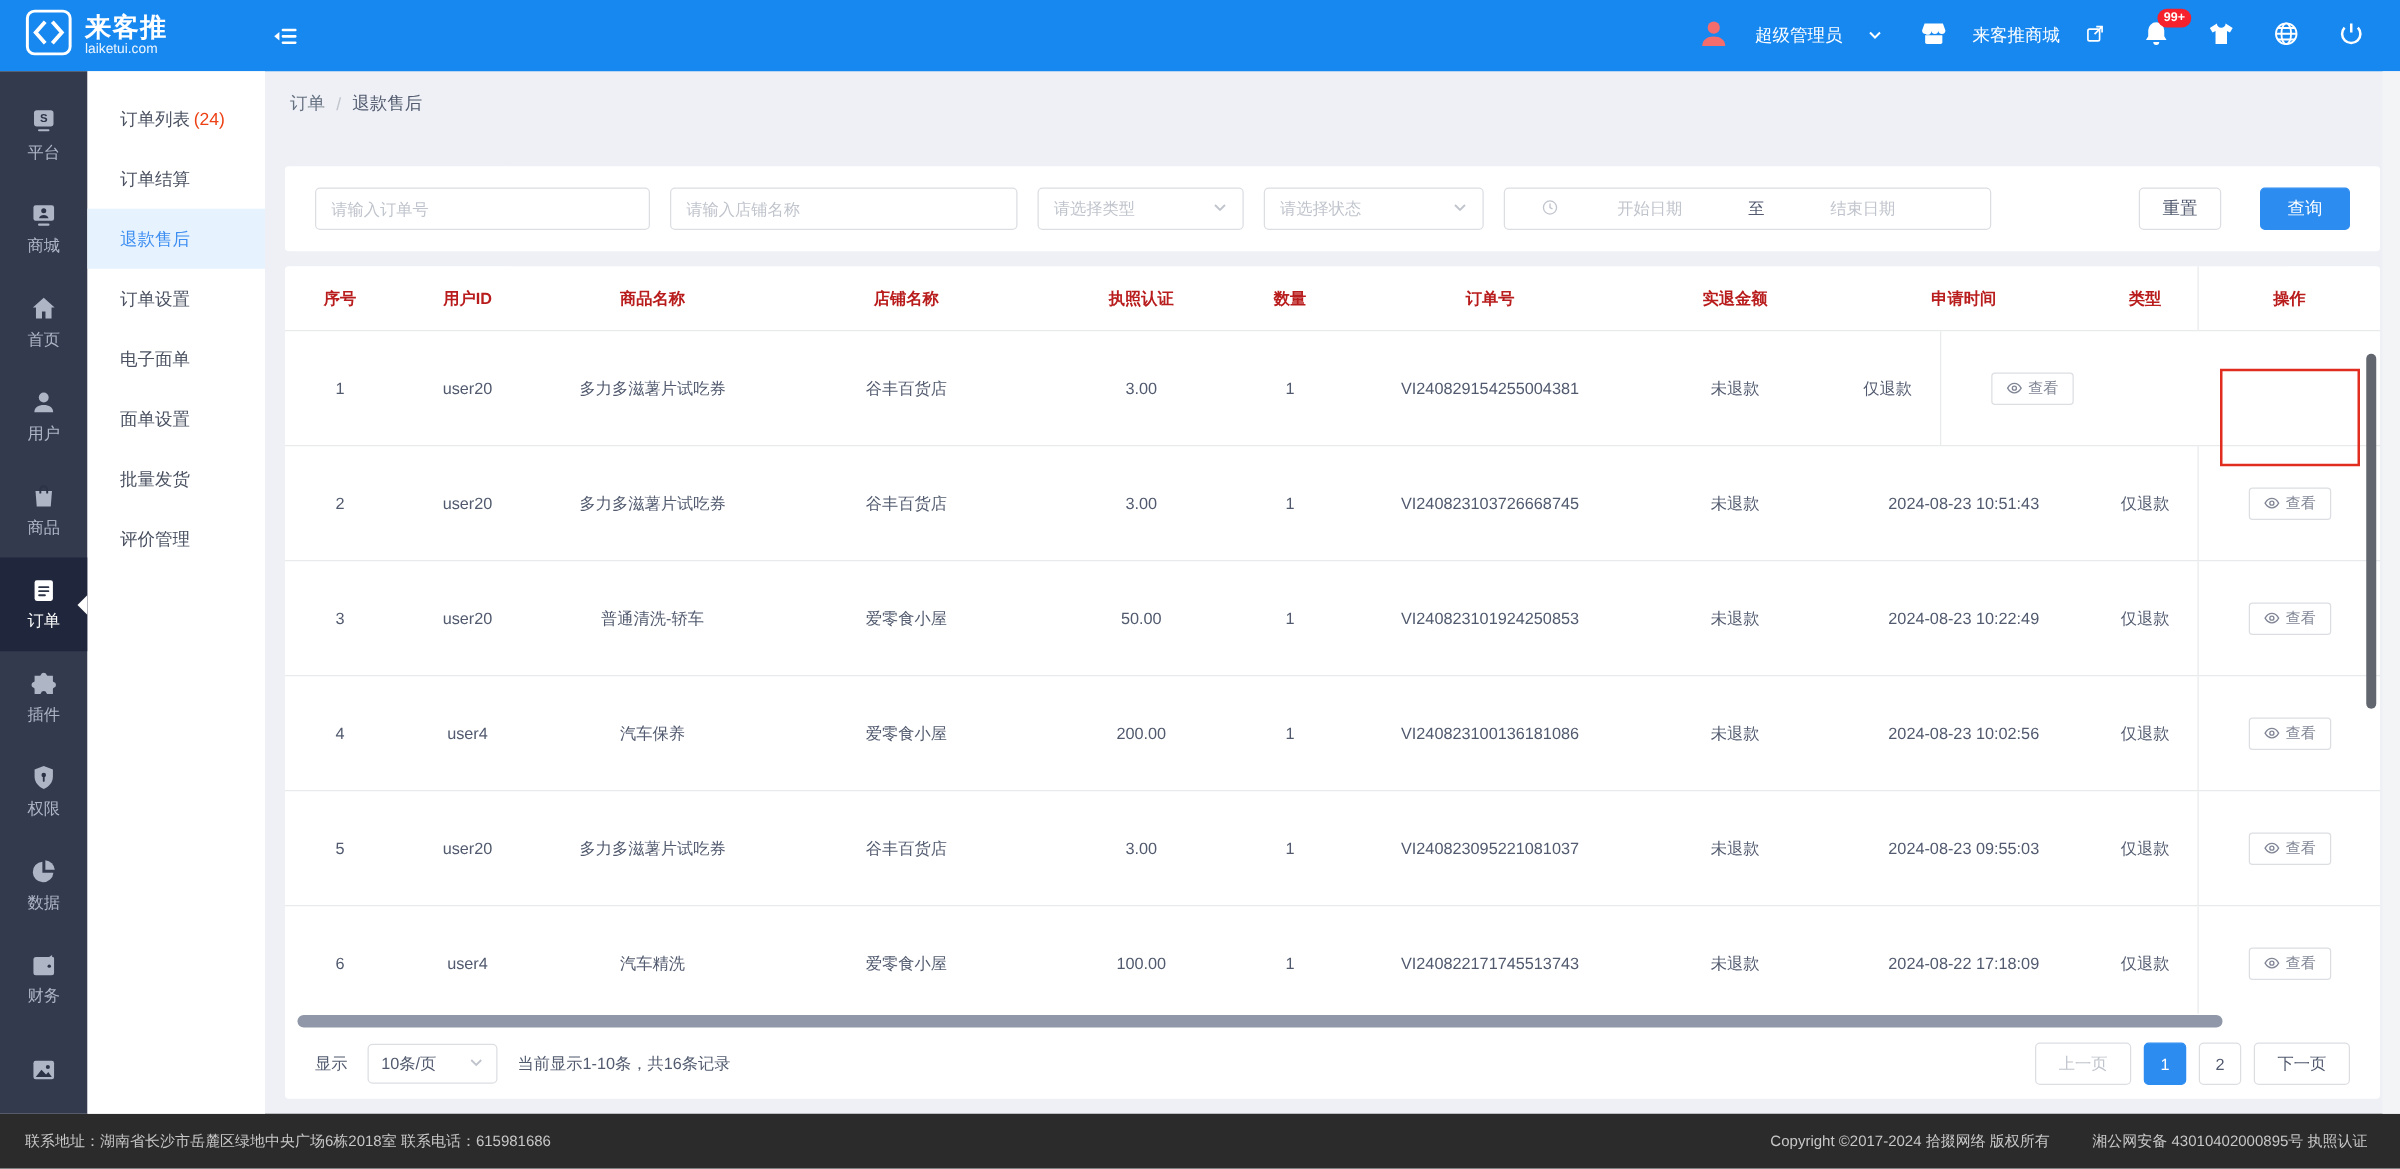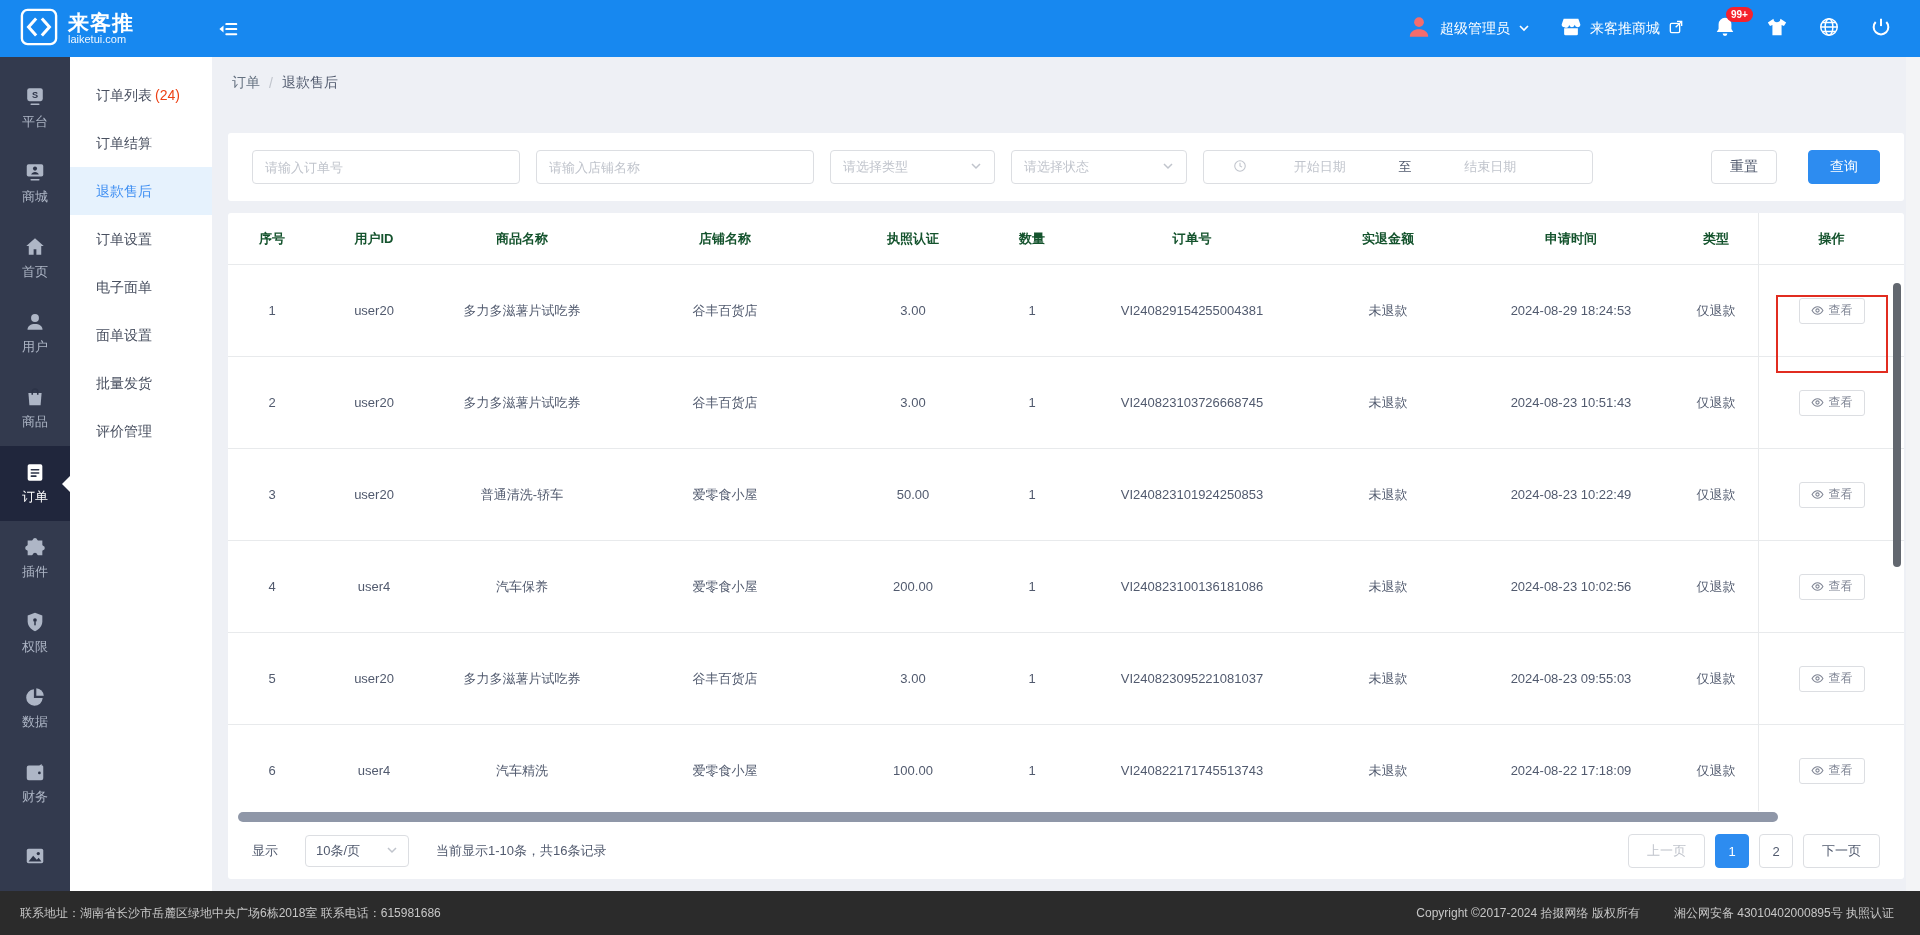--- a/index.html
+++ b/index.html
@@ -8,21 +8,21 @@
   .app { width:1920px; height:935px; display:flex; flex-direction:column; position:relative; }
 
   
   .topbar { height:57px; background:#1788f0; display:flex; align-items:center; flex:none; color:#fff; }
   .logo { display:flex; align-items:center; gap:10px; padding-left:20px; width:212px; flex:none; cursor:pointer; }
   .logo-text { display:flex; flex-direction:column; line-height:1.05; }
   .logo-title { font-size:21px; font-weight:bold; letter-spacing:1px; }
   .logo-sub { font-size:11px; opacity:.92; }
   .collapse { margin-left:6px; cursor:pointer; display:flex; align-items:center; }
   .top-right { margin-left:auto; display:flex; align-items:center; gap:30px; padding-right:28px; font-size:14px; }
-  .chip { display:flex; align-items:center; gap:8px; cursor:pointer; white-space:nowrap; }
+  .chip { display:flex; align-items:center; gap:20px; cursor:pointer; white-space:nowrap; }
   .icon-btn { position:relative; display:flex; align-items:center; cursor:pointer; }
   .badge { position:absolute; top:-9px; left:12px; background:#f5222d; color:#fff; font-size:10px;
     border-radius:9px; padding:1px 5px; line-height:1.3; font-weight:bold; }
 
   
   .body { flex:1; display:flex; min-height:0; position:relative; }
 
   
   .side { width:70px; flex:none; background:#333a4e; padding-top:14px; overflow:hidden; }
   .side-item { height:75px; display:flex; flex-direction:column; align-items:center; justify-content:center;
@@ -61,38 +61,38 @@
   .f-date .ph { flex:1; text-align:center; color:#c0c4cc; }
   .f-date .zhi { color:#515a6e; padding:0 6px; }
   .spacer { flex:1; }
   .btn { height:34px; border-radius:4px; font-size:14px; cursor:pointer; font-family:inherit;margin-left:15px; }
   .btn.ghost { width:66px; background:#fff; border:1px solid #dcdee2; color:#515a6e; }
   .btn.primary { width:72px; background:#2d8cf0; border:1px solid #2d8cf0; color:#fff; }
 
   
   .table-card { margin-top:12px; margin-bottom:12px; flex:1; min-height:0; display:flex; flex-direction:column; }
   .thead { height:52px; display:flex; align-items:center; border-bottom:1px solid #e8eaec; flex:none; }
-  .hcell { font-size:13px; font-weight:bold; color:#14532d; text-align:center; flex:none; }
+  .hcell { font-size:13px; font-weight:bold; color:#b91c1c; text-align:center; flex:none; }
   .tbody { flex:1; min-height:0; overflow:hidden; position:relative; }
   .trow { height:92px; display:flex; align-items:stretch; border-bottom:1px solid #e8eaec; }
   .tcell { font-size:13px; color:#515a6e; text-align:center; flex:none; display:flex; align-items:center; justify-content:center; padding:0 4px; }
   .c0{width:88px;} .c1{width:116px;} .c2{width:180px;} .c3{width:226px;} .c4{width:150px;}
   .c5{width:88px;} .c6{width:232px;} .c7{width:160px;} .c8{width:206px;} .c9{width:84px;}
   .c-act { width:146px; border-left:1px solid #e8eaec; display:flex; align-items:center; justify-content:center; align-self:stretch; }
   .thead .c-act { height:100%; }
   .view-btn { display:inline-flex; align-items:center; gap:5px; height:26px; padding:0 11px; background:#fff;
     border:1px solid #dcdee2; border-radius:3px; color:#808695; font-size:12px; cursor:pointer; font-family:inherit; }
   .annot { position:absolute; top:30px; right:16px; width:112px; height:78px; border:2px solid #e12c20; pointer-events:none; }
   .vscroll-thumb { position:absolute; right:3px; top:18px; width:8px; height:284px; background:#62676f; border-radius:4px; }
 
   .hscroll { height:12px; flex:none; display:flex; align-items:center; padding:0 10px; }
   .hthumb { height:10px; width:93%; background:#8f97a8; border-radius:5px; }
 
   
-  .pagination { height:56px; flex:none; display:flex; align-items:center; padding:0 24px; gap:27px; }
+  .pagination { height:56px; flex:none; display:flex; align-items:center; padding:0 24px; gap:16px; }
   .pg-label, .pg-summary { font-size:13px; color:#515a6e; }
   .psize { width:104px; height:32px; border:1px solid #dcdee2; border-radius:4px; display:flex; align-items:center;
     justify-content:space-between; padding:0 10px; font-size:13px; color:#515a6e; cursor:pointer; background:#fff; }
   .pg-right { margin-left:auto; display:flex; align-items:center; gap:10px; }
   .pg-btn { height:34px; padding:0 18px; background:#fff; border:1px solid #dcdee2; border-radius:4px;
     font-size:13px; color:#515a6e; cursor:pointer; font-family:inherit; }
   .pg-btn.disabled { color:#c0c4cc; cursor:default; }
   .pg-num { width:34px; height:34px; background:#fff; border:1px solid #dcdee2; border-radius:4px;
     font-size:13px; color:#515a6e; cursor:pointer; font-family:inherit; }
   .pg-num.on { background:#2d8cf0; border-color:#2d8cf0; color:#fff; }
@@ -352,21 +352,20 @@
         <div class="tbody">
           <div class="trow">
               <div class="tcell c0">1</div>
               <div class="tcell c1">user20</div>
               <div class="tcell c2">多力多滋薯片试吃券</div>
               <div class="tcell c3">谷丰百货店</div>
               <div class="tcell c4">3.00</div>
               <div class="tcell c5">1</div>
               <div class="tcell c6">VI240829154255004381</div>
               <div class="tcell c7">未退款</div>
-              <div class="tcell c8">2024-08-29 18:24:53</div>
               <div class="tcell c9">仅退款</div>
               <div class="tcell c-act">
                 <button class="view-btn">
                   <svg viewBox="0 0 24 24" width="13" height="13" fill="none" stroke="currentColor" stroke-width="2">
                     <path d="M2 12s4-7 10-7 10 7 10 7-4 7-10 7-10-7-10-7z"></path>
                     <circle cx="12" cy="12" r="3"></circle>
                   </svg>
                   <span>查看</span>
                 </button>
               </div>

